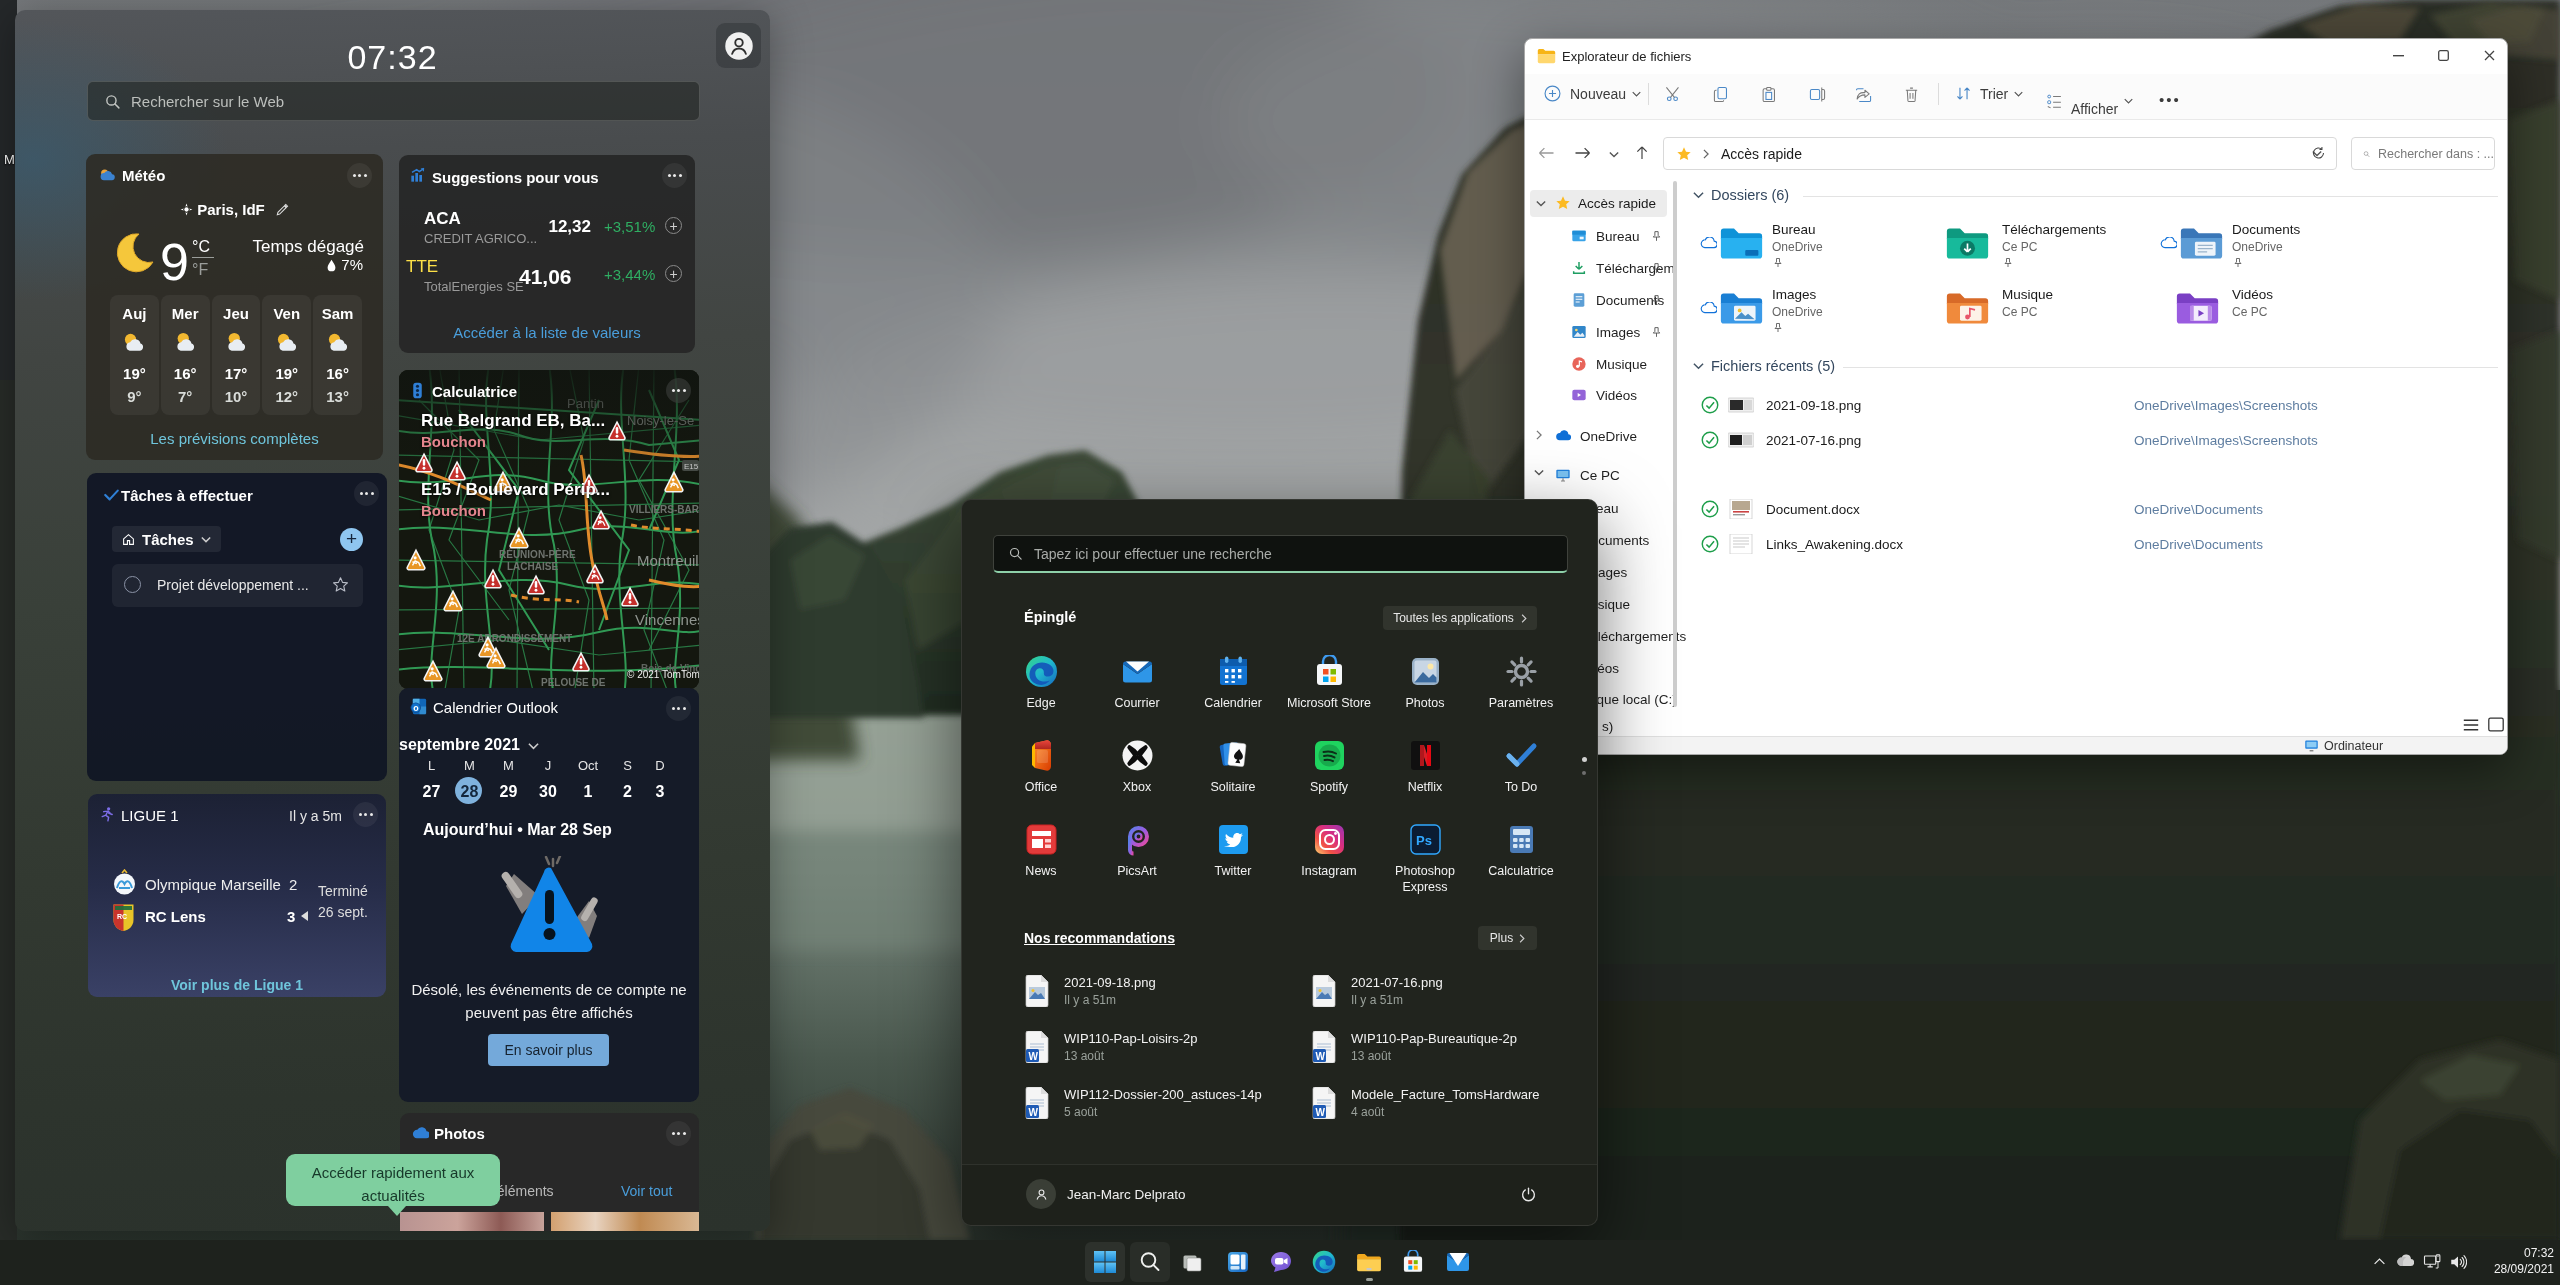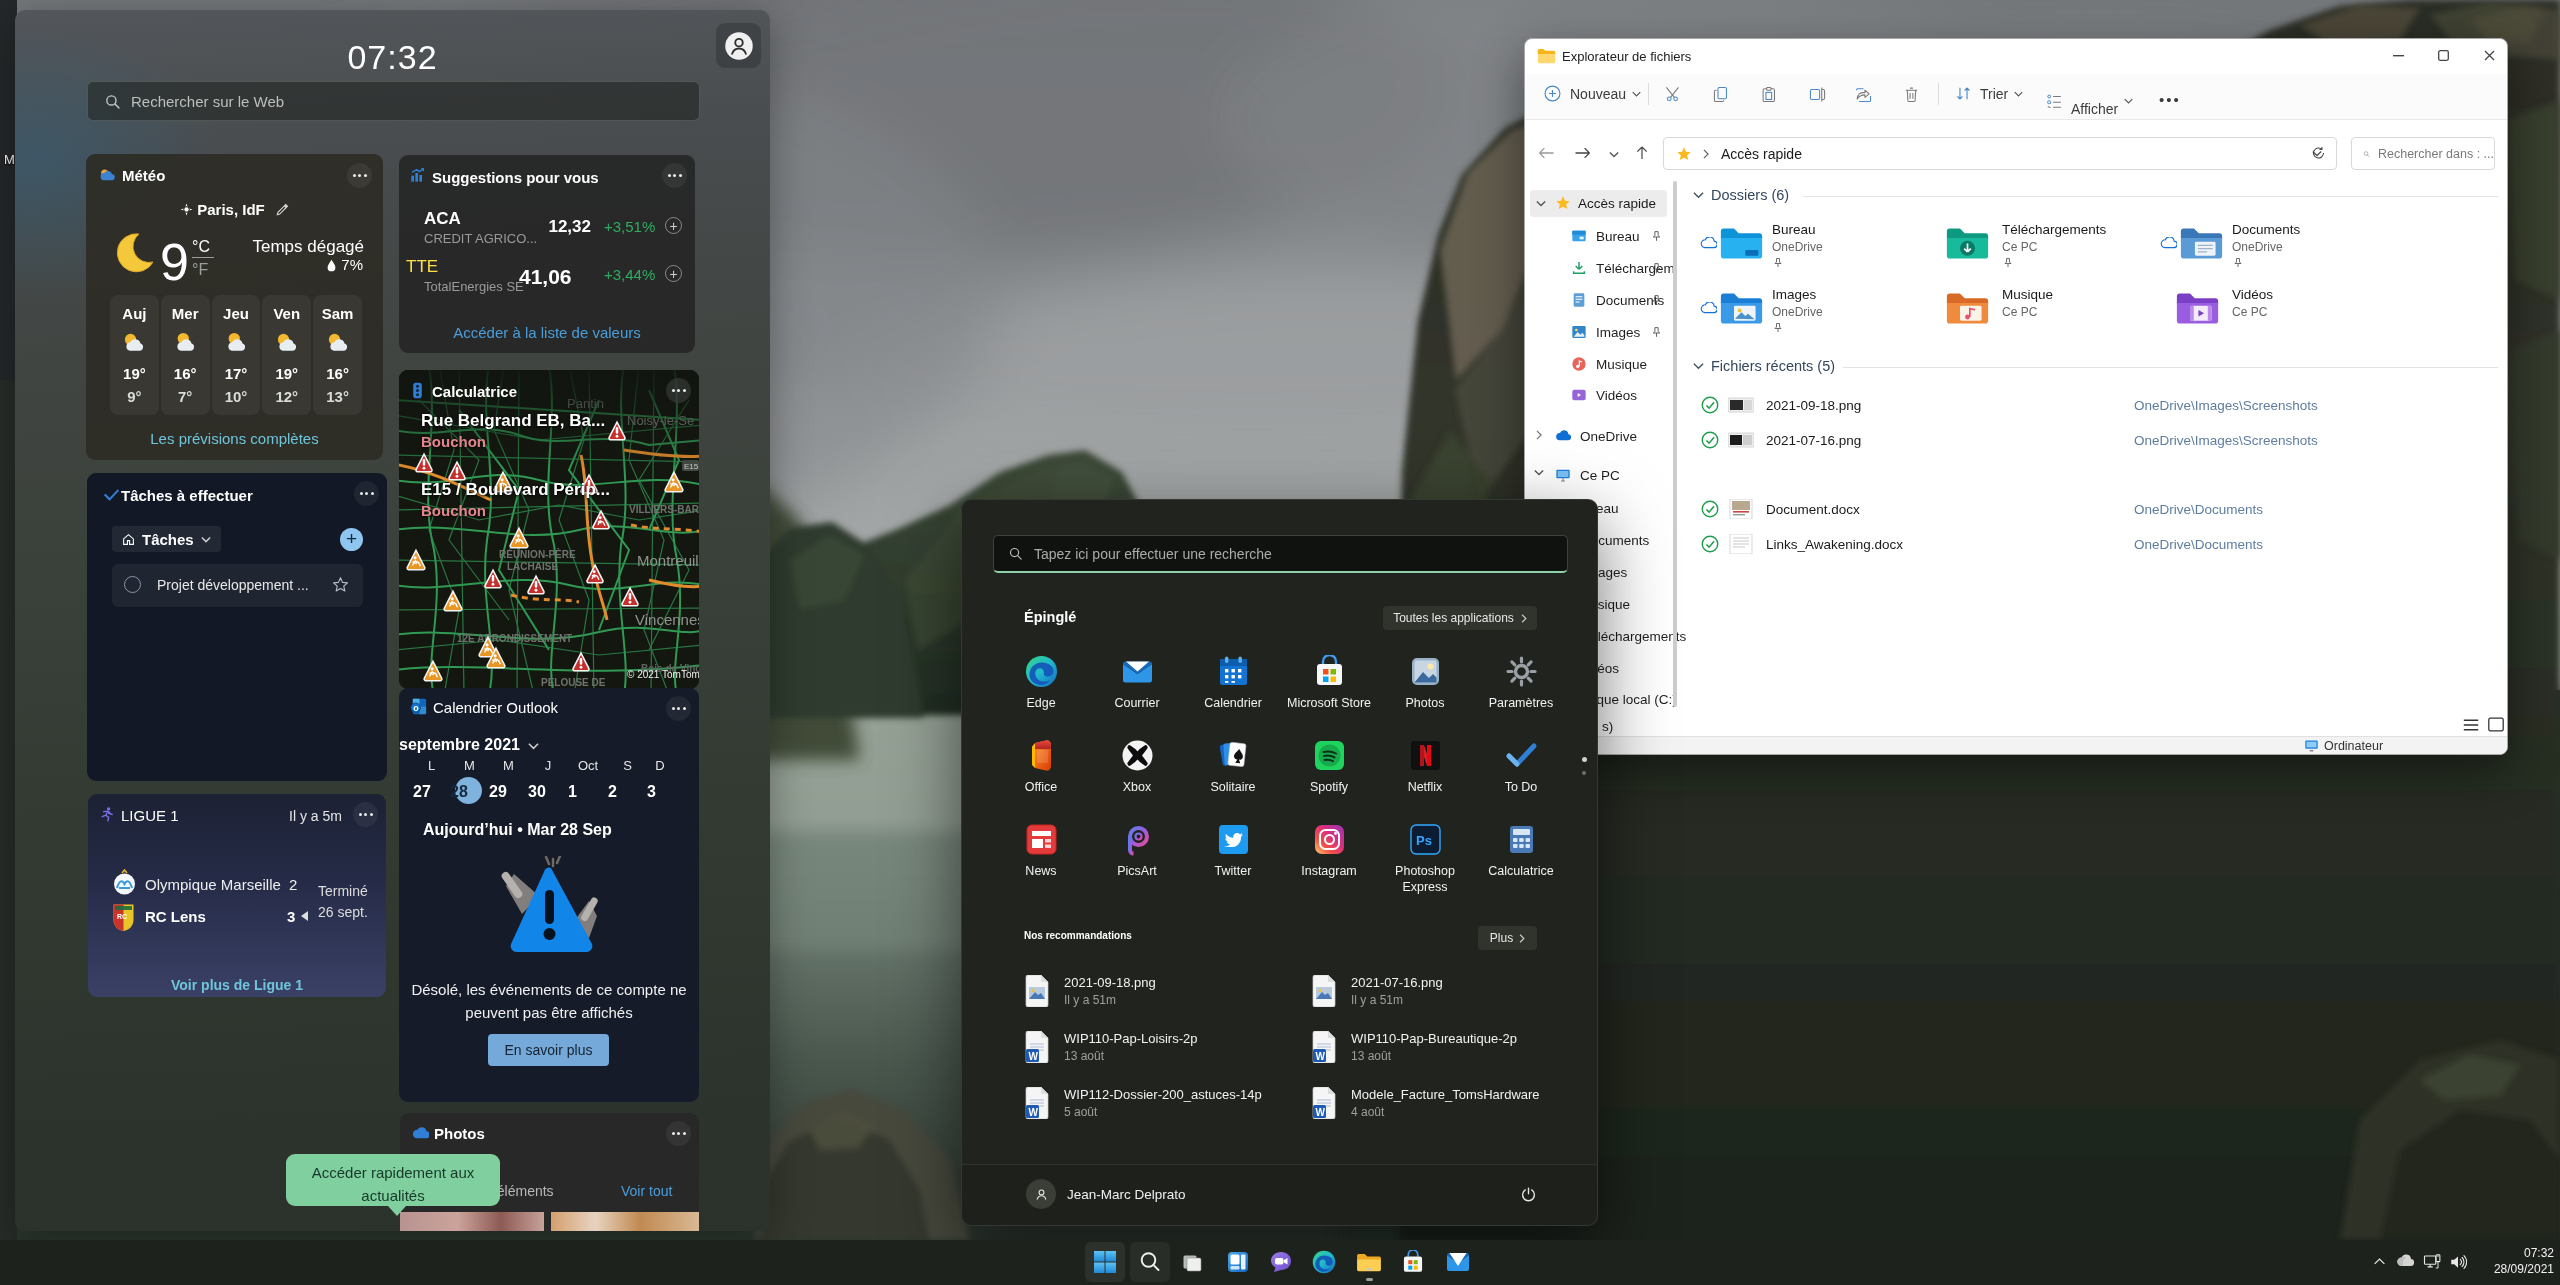--- a/index.html
+++ b/index.html
@@ -482,21 +482,21 @@
     <div class="abs" style="left:14px;top:70px;width:260px;display:flex;color:#e6e6e6;font-size:13px;text-align:center;">
       <span style="width:37px">L</span>
           <span style="width:39px">M</span>
           <span style="width:39px">M</span>
           <span style="width:40px">J</span>
           <span style="width:40px">Oct</span>
           <span style="width:39px">S</span>
           <span style="width:26px">D</span>
     </div>
     <div class="abs" style="left:56px;top:89px;width:27px;height:27px;border-radius:50%;background:#7fb2dd;"></div>
-    <div class="abs" style="left:14px;top:95px;width:260px;display:flex;color:#fff;font-size:16px;font-weight:bold;">
+    <div class="abs" style="left:14px;top:95px;width:260px;display:flex;color:#fff;font-size:16px;font-weight:bold;text-align:center;">
       <span style="width:37px">27</span>
           <span style="width:39px;color:#14273c">28</span>
           <span style="width:39px">29</span>
           <span style="width:40px">30</span>
           <span style="width:40px">1</span>
           <span style="width:39px">2</span>
           <span style="width:26px">3</span>
     </div>
     <div class="abs" style="left:24px;top:133px;color:#fff;font-size:16px;font-weight:bold;">Aujourd’hui • Mar 28 Sep</div>
     <svg class="abs" style="left:95px;top:168px" width="115" height="105" viewBox="0 0 115 105">
@@ -1109,21 +1109,21 @@
             <rect x="20.5" y="15" width="4.5" height="4" rx="1"></rect>
             <rect x="8" y="21" width="4.5" height="4" rx="1"></rect>
             <rect x="14.2" y="21" width="4.5" height="4" rx="1"></rect>
             <rect x="20.5" y="21" width="4.5" height="4" rx="1"></rect>
           </g>
         </svg><span>Calculatrice</span></div>
 
   <div class="abs" style="left:620px;top:257px;width:5px;height:5px;border-radius:50%;background:#d0d0d0;"></div>
   <div class="abs" style="left:620px;top:271px;width:4px;height:4px;border-radius:50%;background:#6e6e6e;"></div>
 
-  <div class="abs" style="left:62px;top:430px;color:#fff;font-size:10px;font-weight:bold;">Nos recommandations</div>
+  <div class="abs" style="left:62px;top:430px;color:#fff;font-size:14px;font-weight:bold;text-decoration:underline;">Nos recommandations</div>
   <div class="abs" style="left:516px;top:426px;width:59px;height:24px;background:#31342d;border-radius:4px;color:#e8e8e8;font-size:12px;display:flex;align-items:center;justify-content:center;gap:6px;">Plus <svg width="6" height="9" viewBox="0 0 8 12">
           <path d="M1.5,1 L6.5,6 L1.5,11" fill="none" stroke="#ccc" stroke-width="1.5"></path>
         </svg></div>
 
   <div class="rec" style="left:62px;top:474px;">
         <svg width="26" height="32" viewBox="0 0 26 32">
           <path d="M2,2 A2,2 0 0 1 4,0 L17,0 L24,7 L24,30 A2,2 0 0 1 22,32 L4,32 A2,2 0 0 1 2,30 Z" fill="#f5f5f5" stroke="#ccc" stroke-width="0.7"></path>
           <path d="M17,0 L24,7 L17,7 Z" fill="#ddd"></path>
           <rect x="5" y="12" width="16" height="12" fill="#e8e8e8"></rect>
           <rect x="5" y="12" width="16" height="12" fill="#2a6fb8" opacity="0.25"></rect>

